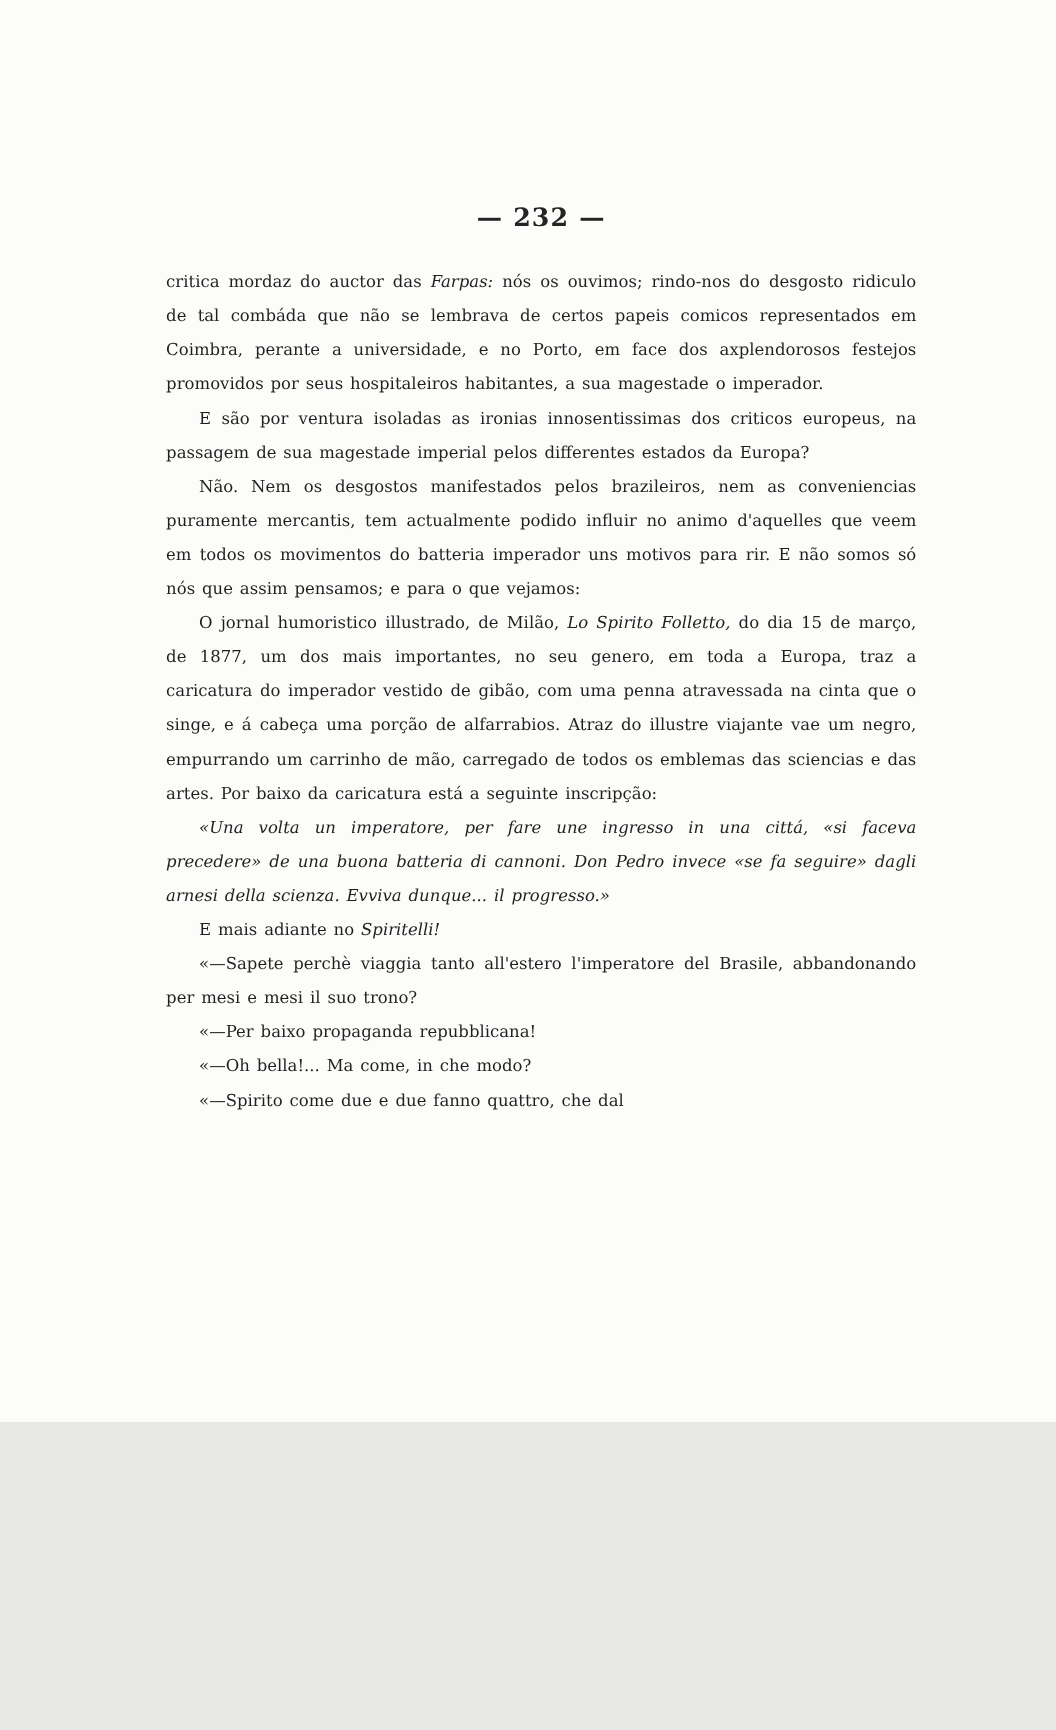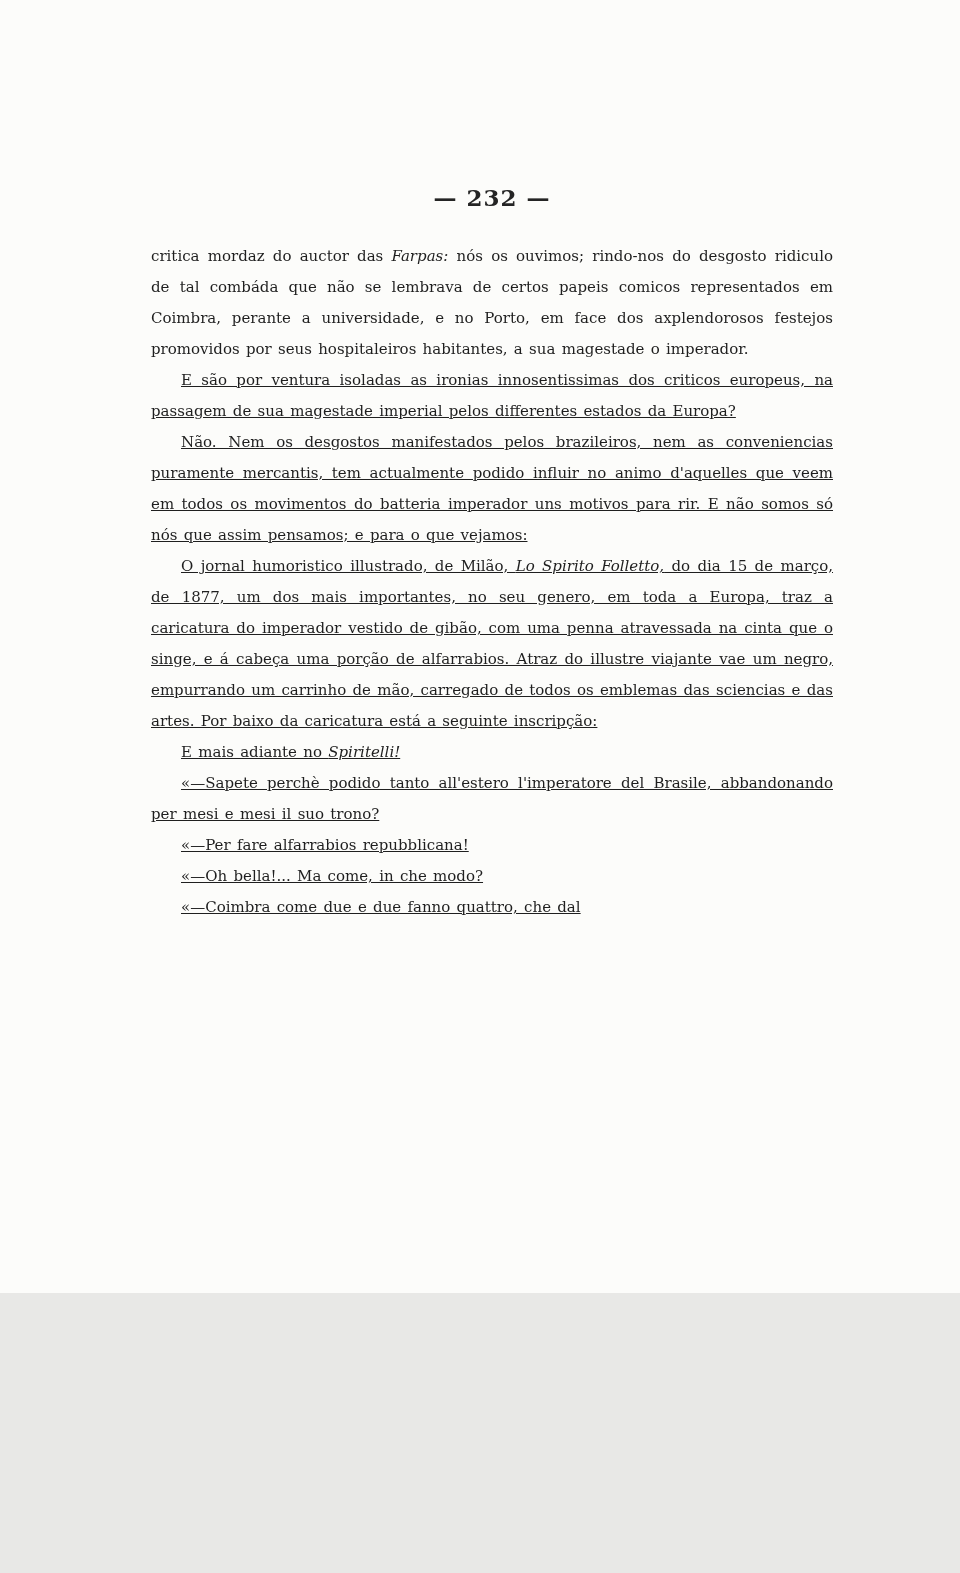--- a/index.html
+++ b/index.html
@@ -34,40 +34,40 @@
   p.para {
     margin: 0;
     padding: 0;
     font-size: 15px;
     line-height: 31px;
     text-align: justify;
     word-spacing: 1.5px;
   }
   p.para.indent {
     text-indent: 30px;
-    text-decoration: underline;
   }
   p.para.italic {
     font-style: italic;
   }
   .it {
     font-style: italic;
   }
 </style>
 </head>
 <body>
 
 <div class="page">
   <div class="text-block">
     <div class="page-number">— 232 —</div>
     <div>
         <p class="para"><span>critica mordaz do auctor das </span><span class="it">Farpas:</span><span> nós os ouvimos; rindo-nos do desgosto ridiculo de tal combáda que não se lembrava de certos papeis comicos representados em Coimbra, perante a universidade, e no Porto, em face dos axplendorosos festejos promovidos por seus hospitaleiros habitantes, a sua magestade o imperador.</span></p>
         <p class="para indent"><span>E são por ventura isoladas as ironias innosentissimas dos criticos europeus, na passagem de sua magestade imperial pelos differentes estados da Europa?</span></p>
         <p class="para indent"><span>Não. Nem os desgostos manifestados pelos brazileiros, nem as conveniencias puramente mercantis, tem actualmente podido influir no animo d'aquelles que veem em todos os movimentos do batteria imperador uns motivos para rir. E não somos só nós que assim pensamos; e para o que vejamos:</span></p>
         <p class="para indent"><span>O jornal humoristico illustrado, de Milão, </span><span class="it">Lo Spirito Folletto,</span><span> do dia 15 de março, de 1877, um dos mais importantes, no seu genero, em toda a Europa, traz a caricatura do imperador vestido de gibão, com uma penna atravessada na cinta que o singe, e á cabeça uma porção de alfarrabios. Atraz do illustre viajante vae um negro, empurrando um carrinho de mão, carregado de todos os emblemas das sciencias e das artes. Por baixo da caricatura está a seguinte inscripção:</span></p>
+        <p class="para indent italic"><span>«Una volta un imperatore, per fare une ingresso in una cittá, «si faceva precedere» de una buona batteria di cannoni. Don Pedro invece «se fa seguire» dagli arnesi della scienza. Evviva dunque... il progresso.»</span></p>
         <p class="para indent"><span>E mais adiante no </span><span class="it">Spiritelli!</span></p>
-        <p class="para indent"><span>«—Sapete perchè podido tanto all'estero l'imperatore del Brasile, abbandonando per mesi e mesi il suo trono?</span></p>
-        <p class="para indent"><span>«—Per fare alfarrabios repubblicana!</span></p>
+        <p class="para indent"><span>«—Sapete perchè viaggia tanto all'estero l'imperatore del Brasile, abbandonando per mesi e mesi il suo trono?</span></p>
+        <p class="para indent"><span>«—Per baixo propaganda repubblicana!</span></p>
         <p class="para indent"><span>«—Oh bella!... Ma come, in che modo?</span></p>
-        <p class="para indent"><span>«—Coimbra come due e due fanno quattro, che dal</span></p>
+        <p class="para indent"><span>«—Spirito come due e due fanno quattro, che dal</span></p>
       </div>
   </div>
 </div>
 
 </body></html>

